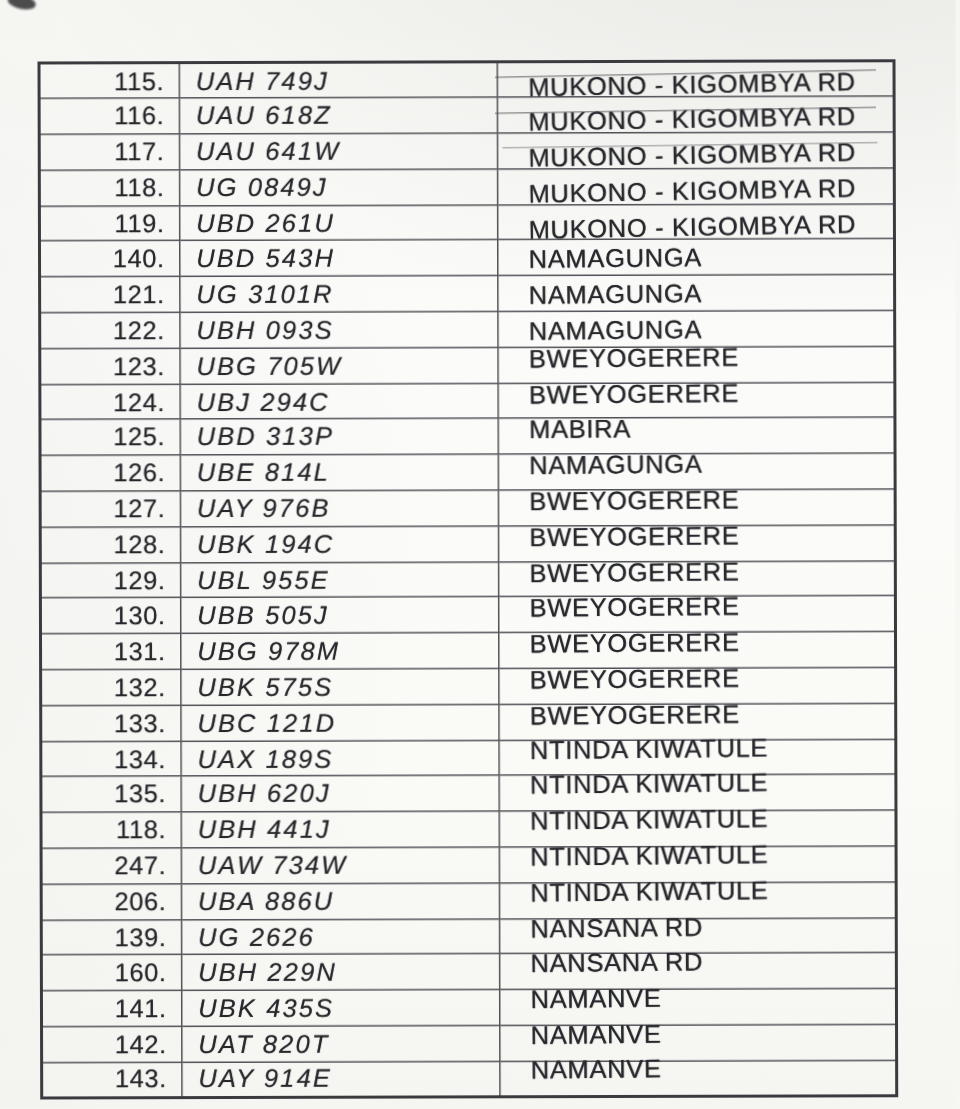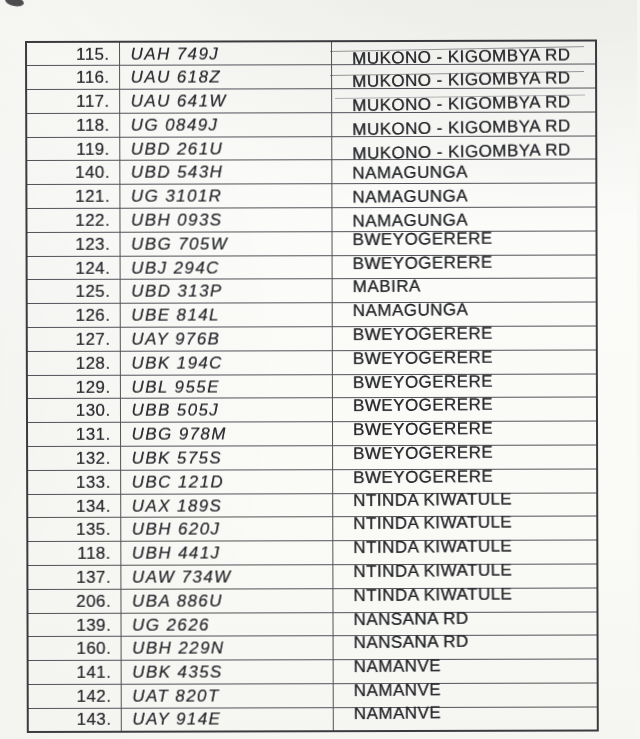--- a/index.html
+++ b/index.html
@@ -358,21 +358,21 @@
     </td>
     <td class="col-plate">
       <span class="txt">UBH 441J</span>
     </td>
     <td class="col-route">
       <span class="txt">NTINDA KIWATULE</span>
     </td>
   </tr>
         <tr>
     <td class="col-no">
-      <span class="txt">137.</span>
+      <span class="txt">247.</span>
     </td>
     <td class="col-plate">
       <span class="txt">UAW 734W</span>
     </td>
     <td class="col-route">
       <span class="txt">NTINDA KIWATULE</span>
     </td>
   </tr>
         <tr>
     <td class="col-no">

